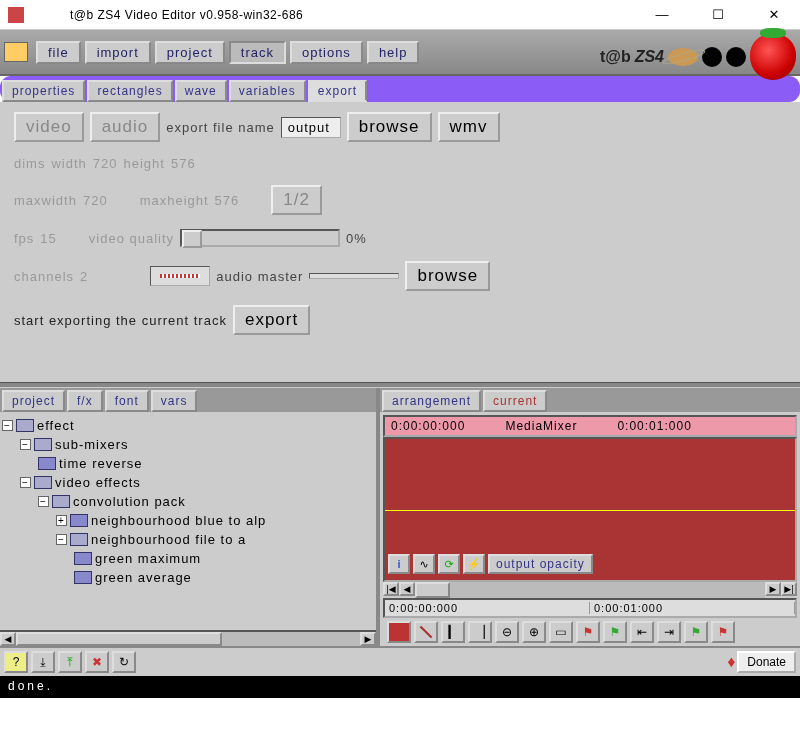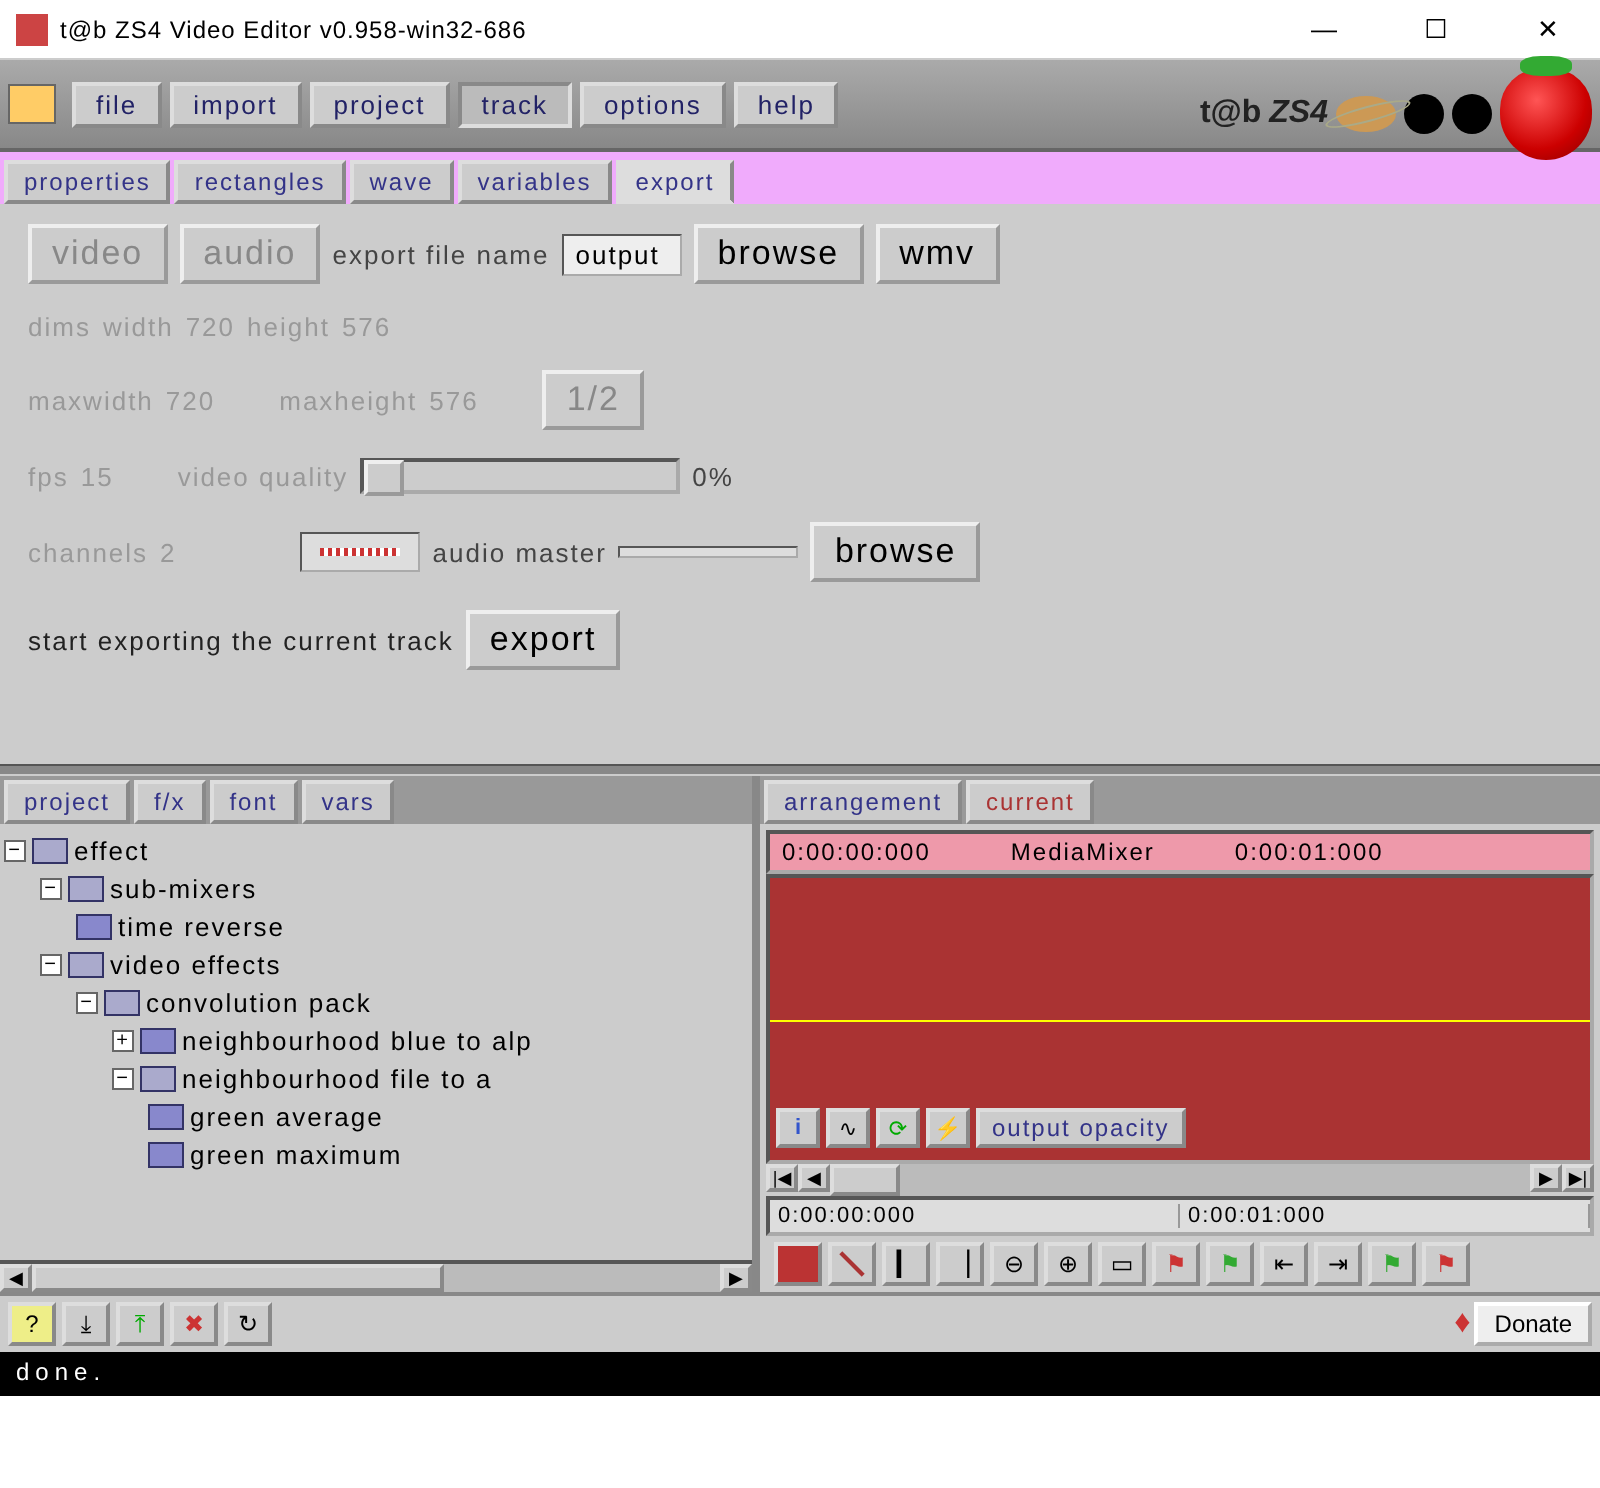--- a/index.html
+++ b/index.html
@@ -1,37 +1,37 @@
 <!DOCTYPE html>
 <html><head>
 <meta charset="utf-8">
 <style>
 * { box-sizing: border-box; margin: 0; padding: 0; font-family: Verdana, Geneva, sans-serif; }
 body { background: #fff; width: 800px; height: 744px; overflow: hidden; position: relative; }
 
-.titlebar { height: 30px; background: #fff; border-bottom: 1px solid #ccc; display: flex; align-items: center; padding: 0 8px; }
+.titlebar { height: 30px; background: #fff; border-bottom: 1px solid #ccc; display: flex; align-items: center; padding: 0 8px; gap: 40px; }
 .titlebar .app-icon { width: 16px; height: 16px; background: #c44; margin-right: 6px; }
 .titlebar .title { font-size: 12px; flex: 1; color: #000; letter-spacing: 0.5px; }
 .titlebar .win-btns { display: flex; gap: 20px; }
 .titlebar .win-btn { width: 36px; height: 28px; display: flex; align-items: center; justify-content: center; font-size: 13px; cursor: pointer; }
 
 .menubar { height: 46px; background: linear-gradient(#aaa,#888); display: flex; align-items: center; padding: 2px 4px; gap: 4px; border-bottom: 2px solid #666; position: relative; }
 .menu-icon { width: 24px; height: 20px; background: #fc6; border: 1px solid #666; margin-right: 4px; }
 .menu-btn { background: #ccc; border: 2px outset #ddd; padding: 2px 10px; font-size: 13px; letter-spacing: 1px; cursor: pointer; color: #226; }
 .menu-btn.active { border: 2px inset #ddd; background: #bbb; }
 .logo-area { position: absolute; right: 4px; top: 0; height: 54px; display: flex; align-items: center; gap: 4px; }
 .logo-text { font-size: 16px; font-weight: bold; color: #222; }
 .strawberry { width: 46px; height: 46px; background: radial-gradient(circle at 40% 35%, #f55, #c00 60%, #800); border-radius: 45% 45% 50% 50%; position: relative; }
 .strawberry::before { content:''; position:absolute; top:-6px; left:10px; width:26px; height:10px; background:#3a3; border-radius:40%; }
 .planet { width: 30px; height: 18px; background: #c95; border-radius: 50%; position: relative; }
 .planet::after { content:''; position:absolute; left:-6px; top:5px; width:42px; height:6px; border:1px solid #aa8; border-radius:50%; transform:rotate(-15deg); }
 .faces { display:flex; gap:4px; }
 .face { width:20px; height:20px; background:#000; border-radius:50%; }
 
-.tabbar { height: 26px; background: #f0abfc; display: flex; align-items: flex-end; padding: 2px 2px 0 2px; gap: 2px; }
+.tabbar { height: 26px; background: #8b5cf6; display: flex; align-items: flex-end; padding: 2px 2px 0 2px; gap: 2px; border-radius: 11px; }
 .tab { background: #ccc; border: 2px outset #ddd; padding: 2px 8px; font-size: 12px; letter-spacing: 1px; cursor: pointer; color: #338; }
 .tab.active { background: #ddd; border-bottom: 2px solid #ddd; }
 
 .panel { background: #ccc; padding: 10px 14px; }
 .row { display: flex; align-items: center; gap: 6px; margin-bottom: 14px; flex-wrap: wrap; }
 .btn-3d { background: #ccc; border: 2px outset #eee; padding: 3px 10px; font-size: 17px; letter-spacing: 1px; cursor: pointer; }
 .btn-3d.dim { color: #888; }
 .lbl { font-size: 13px; letter-spacing: 1px; color: #444; }
 .lbl.dim { color: #999; }
 .field { background: #ddd; border: 1px inset #aaa; padding: 2px 6px; min-width: 60px; font-size: 13px; letter-spacing: 1px; }
@@ -214,25 +214,25 @@
           <span class="fold"></span>
           <span>neighbourhood blue to alp</span>
         </div>
       <div class="tnode ind3">
           <span class="exp">−</span>
           <span class="fold open"></span>
           <span>neighbourhood file to a</span>
         </div>
       <div class="tnode ind4">
           <span class="fold"></span>
-          <span>green average</span>
+          <span>green maximum</span>
         </div>
       <div class="tnode ind4">
           <span class="fold"></span>
-          <span>green maximum</span>
+          <span>green average</span>
         </div>
     </div>
     <div class="tree-scroll">
       <div class="sb-arr">◀</div>
       <div class="sb-track">
           <div class="sb-thumb"></div>
         </div>
       <div class="sb-arr">▶</div>
     </div>
   </div>

